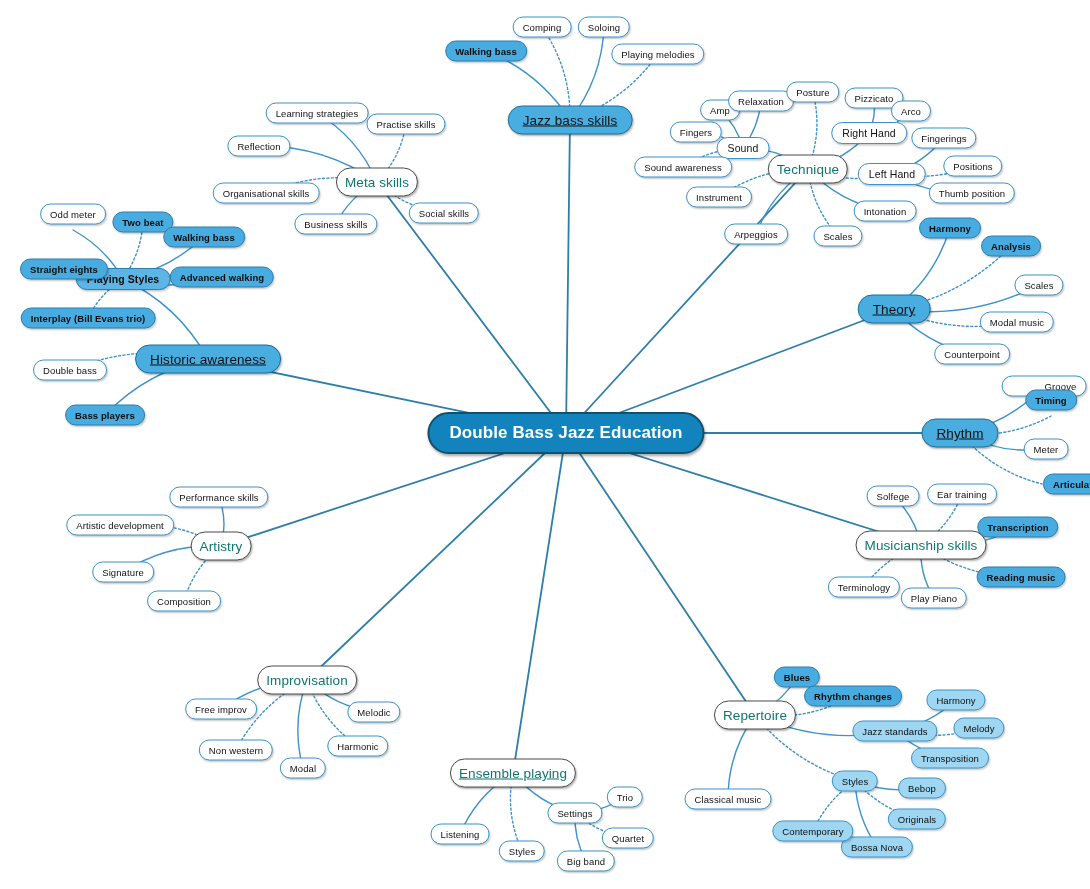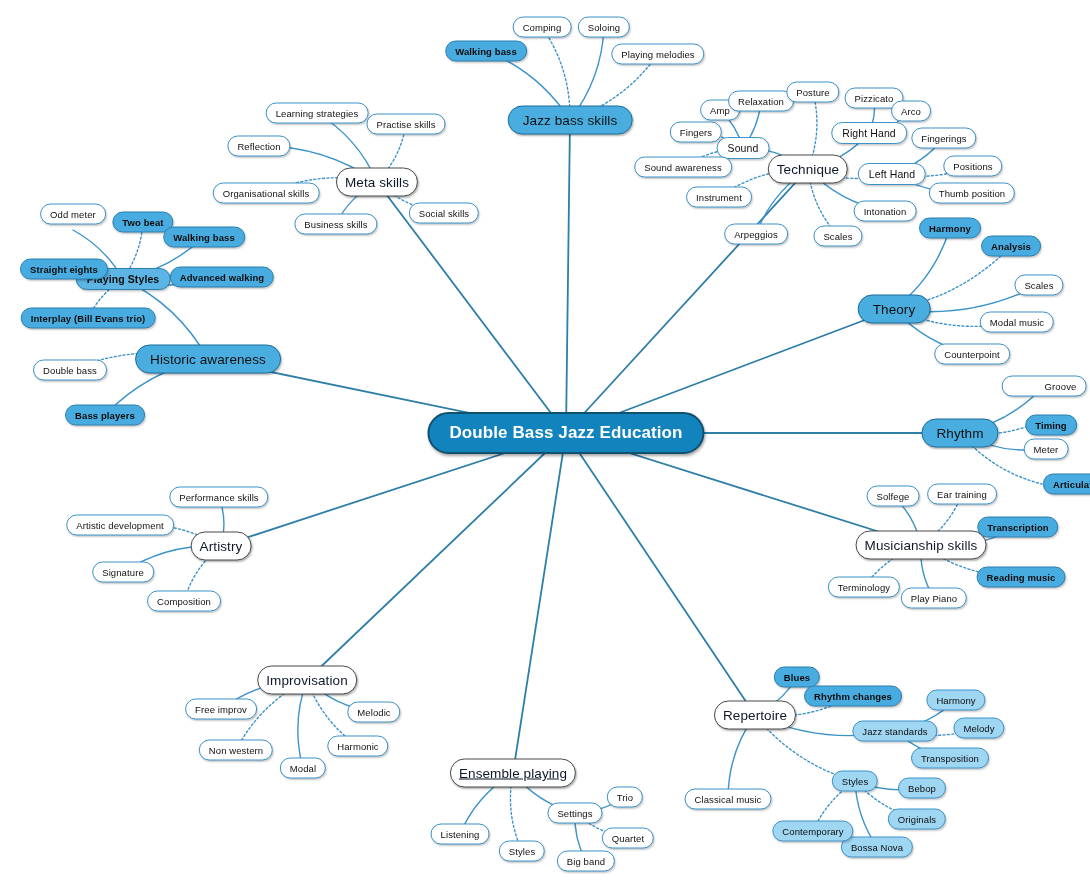--- a/index.html
+++ b/index.html
@@ -28,33 +28,34 @@
     color:#ffffff;
     font-size:17px;
     font-weight:bold;
     padding:9px 20px;
     box-shadow:1px 2px 3px rgba(0,0,0,0.35);
   }
   
   .n-hub{
     background:#ffffff;
     border:1.6px solid #4a4a4a;
-    color:#0f172a;
+    color:#0f766e;
     font-size:13.5px;
     padding:6px 8px;
     box-shadow:1px 1.5px 2px rgba(0,0,0,0.30);
   }
   
   .n-hub-blue{
     background:#4AADE0;
     border:1.6px solid #1b6e9c;
     color:#101010;
     font-size:13.5px;
     padding:6px 14px;
     box-shadow:1px 1.5px 2px rgba(0,0,0,0.30);
+    text-decoration:underline;
   }
   
   .n-leaf{
     background:#ffffff;
     border:1.4px solid #3C93C9;
     color:#111111;
     font-size:9.5px;
     padding:4px 9px;
     box-shadow:1px 1.5px 2px rgba(0,0,0,0.22);
   }
@@ -281,21 +282,21 @@
       </div>
       <div class="node n-leaf" style="left: 972px; top: 354px;">
         <span>Counterpoint</span>
       </div>
       <div class="node n-hub-blue" style="left: 960px; top: 433px;">
         <span>Rhythm</span>
       </div>
       <div class="node n-leaf" style="left: 1044px; top: 386px; padding-left: 42px;">
         <span>Groove</span>
       </div>
-      <div class="node n-leaf-blue" style="left: 1051px; top: 400px; margin-top: 25px;">
+      <div class="node n-leaf-blue" style="left: 1051px; top: 400px;">
         <span>Timing</span>
       </div>
       <div class="node n-leaf" style="left: 1046px; top: 449px;">
         <span>Meter</span>
       </div>
       <div class="node n-leaf-blue" style="left: 1080px; top: 484px; border-radius: 10px;">
         <span>Articulation</span>
       </div>
       <div class="node n-hub" style="left: 921px; top: 545px;">
         <span>Musicianship skills</span>

